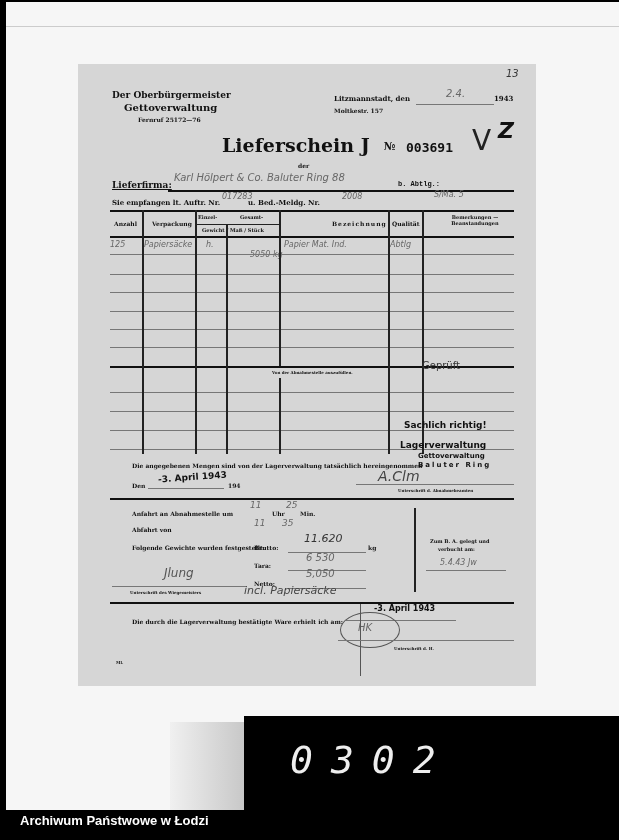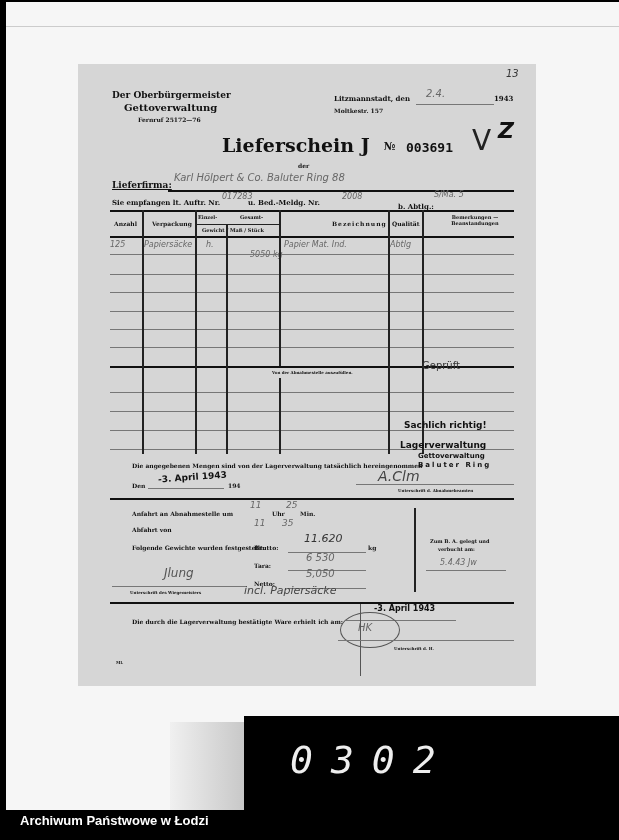--- a/index.html
+++ b/index.html
@@ -27,41 +27,41 @@
 <div class="hole" style="left:96px;top:284px;"></div>
 <div class="hole" style="left:96px;top:450px;"></div>
 
 <div class="sheet">
 
   <div class="t" style="left:34px;top:26px;font-size:9px;">Der Oberbürgermeister</div>
   <div class="t" style="left:46px;top:38px;font-size:10px;">Gettoverwaltung</div>
   <div class="t" style="left:60px;top:52px;font-size:6px;">Fernruf 25172—76</div>
   <div class="t" style="left:256px;top:30px;font-size:7px;">Litzmannstadt, den</div>
   <div class="hl" style="left:338px;top:40px;width:78px;"></div>
-  <div class="hand" style="left:348px;top:24px;font-size:10px;">2.4.</div>
+  <div class="hand" style="left:368px;top:24px;font-size:10px;">2.4.</div>
   <div class="t" style="left:416px;top:30px;font-size:7px;">1943</div>
   <div class="t" style="left:256px;top:43px;font-size:6px;">Moltkestr. 157</div>
   <div class="hand" style="left:428px;top:4px;font-size:10px;color:#333;text-align:center;">13</div>
   <div class="hand" style="left:394px;top:60px;font-size:28px;color:#222;font-style:normal;">V</div>
   <div class="t" style="left:420px;top:54px;font-size:22px;font-family:'DejaVu Sans',sans-serif;font-style:italic;">Z</div>
 
   <div class="t" style="left:144px;top:70px;font-size:19px;">Lieferschein J</div>
   <div class="t" style="left:306px;top:76px;font-size:11px;">№</div>
   <div class="t" style="left:328px;top:76px;font-size:13px;font-family:'DejaVu Sans Mono',monospace;">003691</div>
   <div class="t" style="left:220px;top:98px;font-size:6px;">der</div>
 
   <div class="t" style="left:34px;top:116px;font-size:9px;text-decoration:underline;">Lieferfirma:</div>
   <div class="hand" style="left:96px;top:108px;font-size:10px;">Karl Hölpert &amp; Co. Baluter Ring 88</div>
   <div class="hb" style="left:90px;top:126px;width:346px;"></div>
 
   <div class="t" style="left:34px;top:134px;font-size:7px;">Sie empfangen lt. Auftr. Nr.</div>
   <div class="hand" style="left:144px;top:128px;font-size:8px;">017283</div>
   <div class="t" style="left:170px;top:134px;font-size:7px;">u. Bed.-Meldg. Nr.</div>
   <div class="hand" style="left:264px;top:128px;font-size:8px;">2008</div>
-  <div class="t" style="left:320px;top:138px;font-size:7px;">b. Abtlg.:</div>
+  <div class="t" style="left:320px;top:116px;font-size:7px;font-family:Liberation Mono, monospace;">b. Abtlg.:</div>
   <div class="hand" style="left:356px;top:126px;font-size:8px;">S/Ma. 5</div>
 
   <div class="hb" style="left:32px;top:146px;width:404px;"></div>
   <div class="t" style="left:36px;top:156px;font-size:6px;">Anzahl</div>
   <div class="t" style="left:74px;top:156px;font-size:6px;">Verpackung</div>
   <div class="t" style="left:120px;top:150px;font-size:5px;">Einzel-</div>
   <div class="t" style="left:162px;top:150px;font-size:5px;">Gesamt-</div>
   <div class="t" style="left:124px;top:163px;font-size:5px;">Gewicht / Maß / Stück</div>
   <div class="t" style="left:254px;top:156px;font-size:6px;letter-spacing:1px;">Bezeichnung</div>
   <div class="t" style="left:314px;top:156px;font-size:6px;">Qualität</div>

